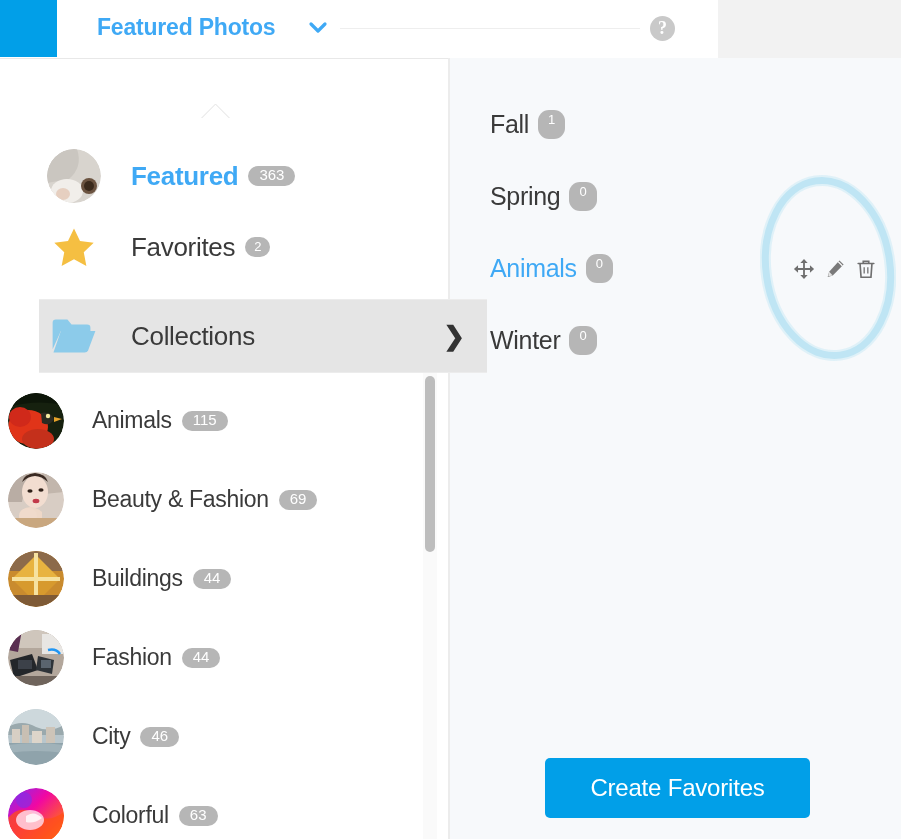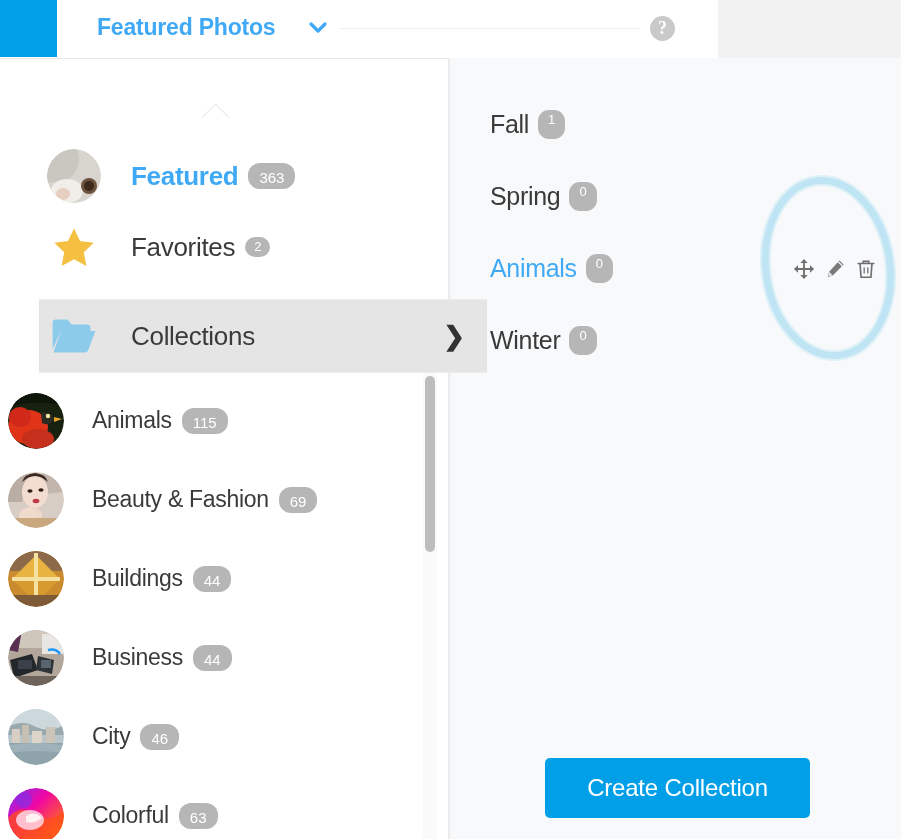--- a/index.html
+++ b/index.html
@@ -90,21 +90,21 @@
   }
   .dd-label {
     margin-left: 30px; font-size: 26px; color: #3a3a3a;
     white-space: nowrap; letter-spacing: -0.3px;
   }
   .dd-label.blue { color: #3fa9f5; font-weight: bold; }
   .badge {
     display: inline-block; margin-left: 10px;
     background: #b6b6b6; color: #ffffff;
     border-radius: 12px; font-size: 15px;
-    padding: 6px 11px 3px 11px; vertical-align: 5px;
+    padding: 0 11px 3px 11px; vertical-align: 5px;
     font-weight: normal; letter-spacing: 0;
   }
   .badge.sm { font-size: 13px; padding: 2px 9px 3px 9px; }
 
   .row-featured { top: 88px; height: 58px; }
   .row-favorites { top: 160px; height: 56px; }
   .row-collections {
     top: 240px; height: 74px;
     background: #e5e5e5;
     border-top: 1px solid #ececec;
@@ -266,21 +266,21 @@
     <span>
       <svg class="act-ico" viewBox="0 0 24 24" fill="none" stroke="#6f6f6f" stroke-width="1.8">
         <path d="M3.5 6 H20.5" stroke-linecap="round"></path>
         <path d="M9 6 V3.6 H15 V6"></path>
         <path d="M5.5 6 L6.6 21 H17.4 L18.5 6"></path>
         <path d="M10 10 V17 M14 10 V17" stroke-width="1.4"></path>
       </svg>
     </span>
   </div>
 
-  <button class="create-btn">Create Collection</button>
+  <button class="create-btn">Create Favorites</button>
 
   <div class="dropdown">
 
     <div class="dd-caret"></div>
 
     <div class="dd-row row-featured">
       <span class="ava">
         <svg width="54" height="54" viewBox="0 0 54 54">
           <defs>
               <clipPath id="c0">
@@ -414,21 +414,21 @@
               <rect x="34" y="4" width="22" height="20" fill="#e8e6e3"></rect>
               <path d="M2 30 L24 24 L30 40 L6 48 Z" fill="#23262a"></path>
               <rect x="10" y="30" width="14" height="9" fill="#3c4149"></rect>
               <path d="M30 26 L46 30 L44 44 L28 40 Z" fill="#2e3338"></path>
               <rect x="33" y="30" width="10" height="8" fill="#5a646e"></rect>
               <path d="M40 20 Q48 18 52 24" stroke="#2196f3" stroke-width="2.5" fill="none"></path>
               <rect x="0" y="46" width="56" height="10" fill="#6f645c"></rect>
             </g>
           </svg>
         </span>
-        <span class="cat-label">Business</span>
+        <span class="cat-label">Fashion</span>
         <span class="badge">44</span>
       </div>
 
       <div class="cat-row" style="top:322px">
         <span class="ava">
           <svg width="56" height="56" viewBox="0 0 56 56">
             <defs>
                 <clipPath id="c5">
                   <circle cx="28" cy="28" r="28"></circle>
                 </clipPath>

